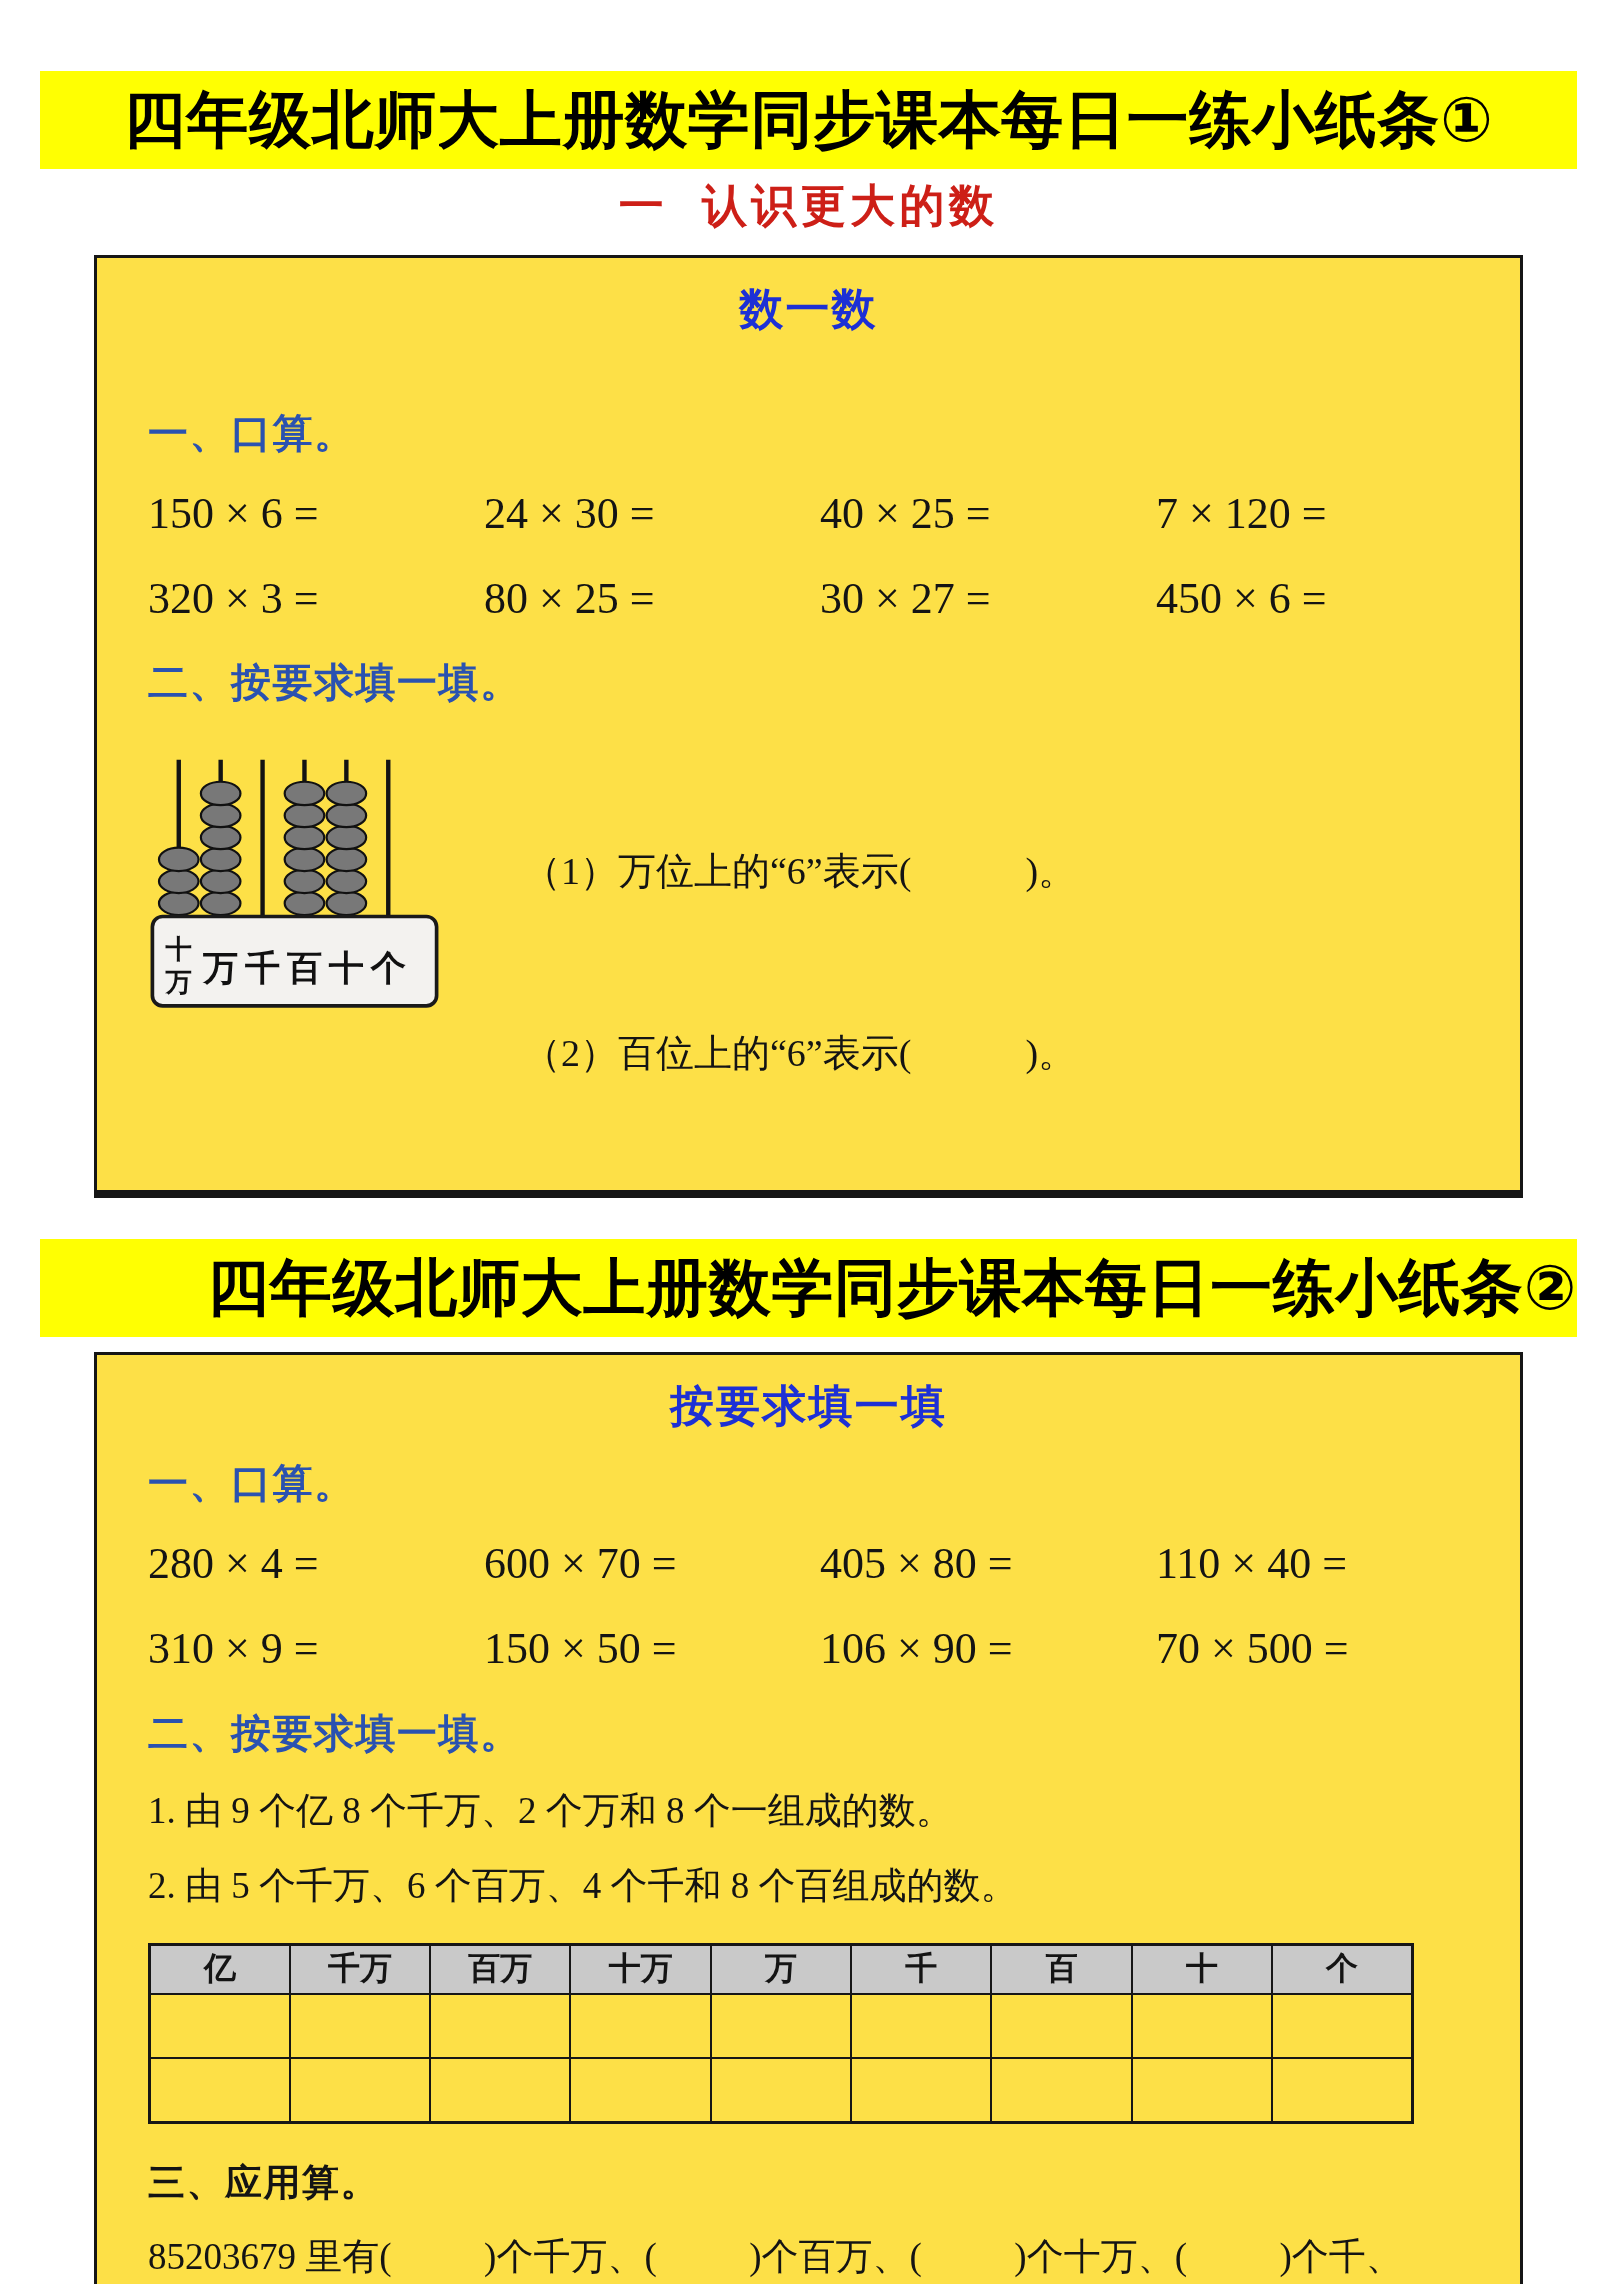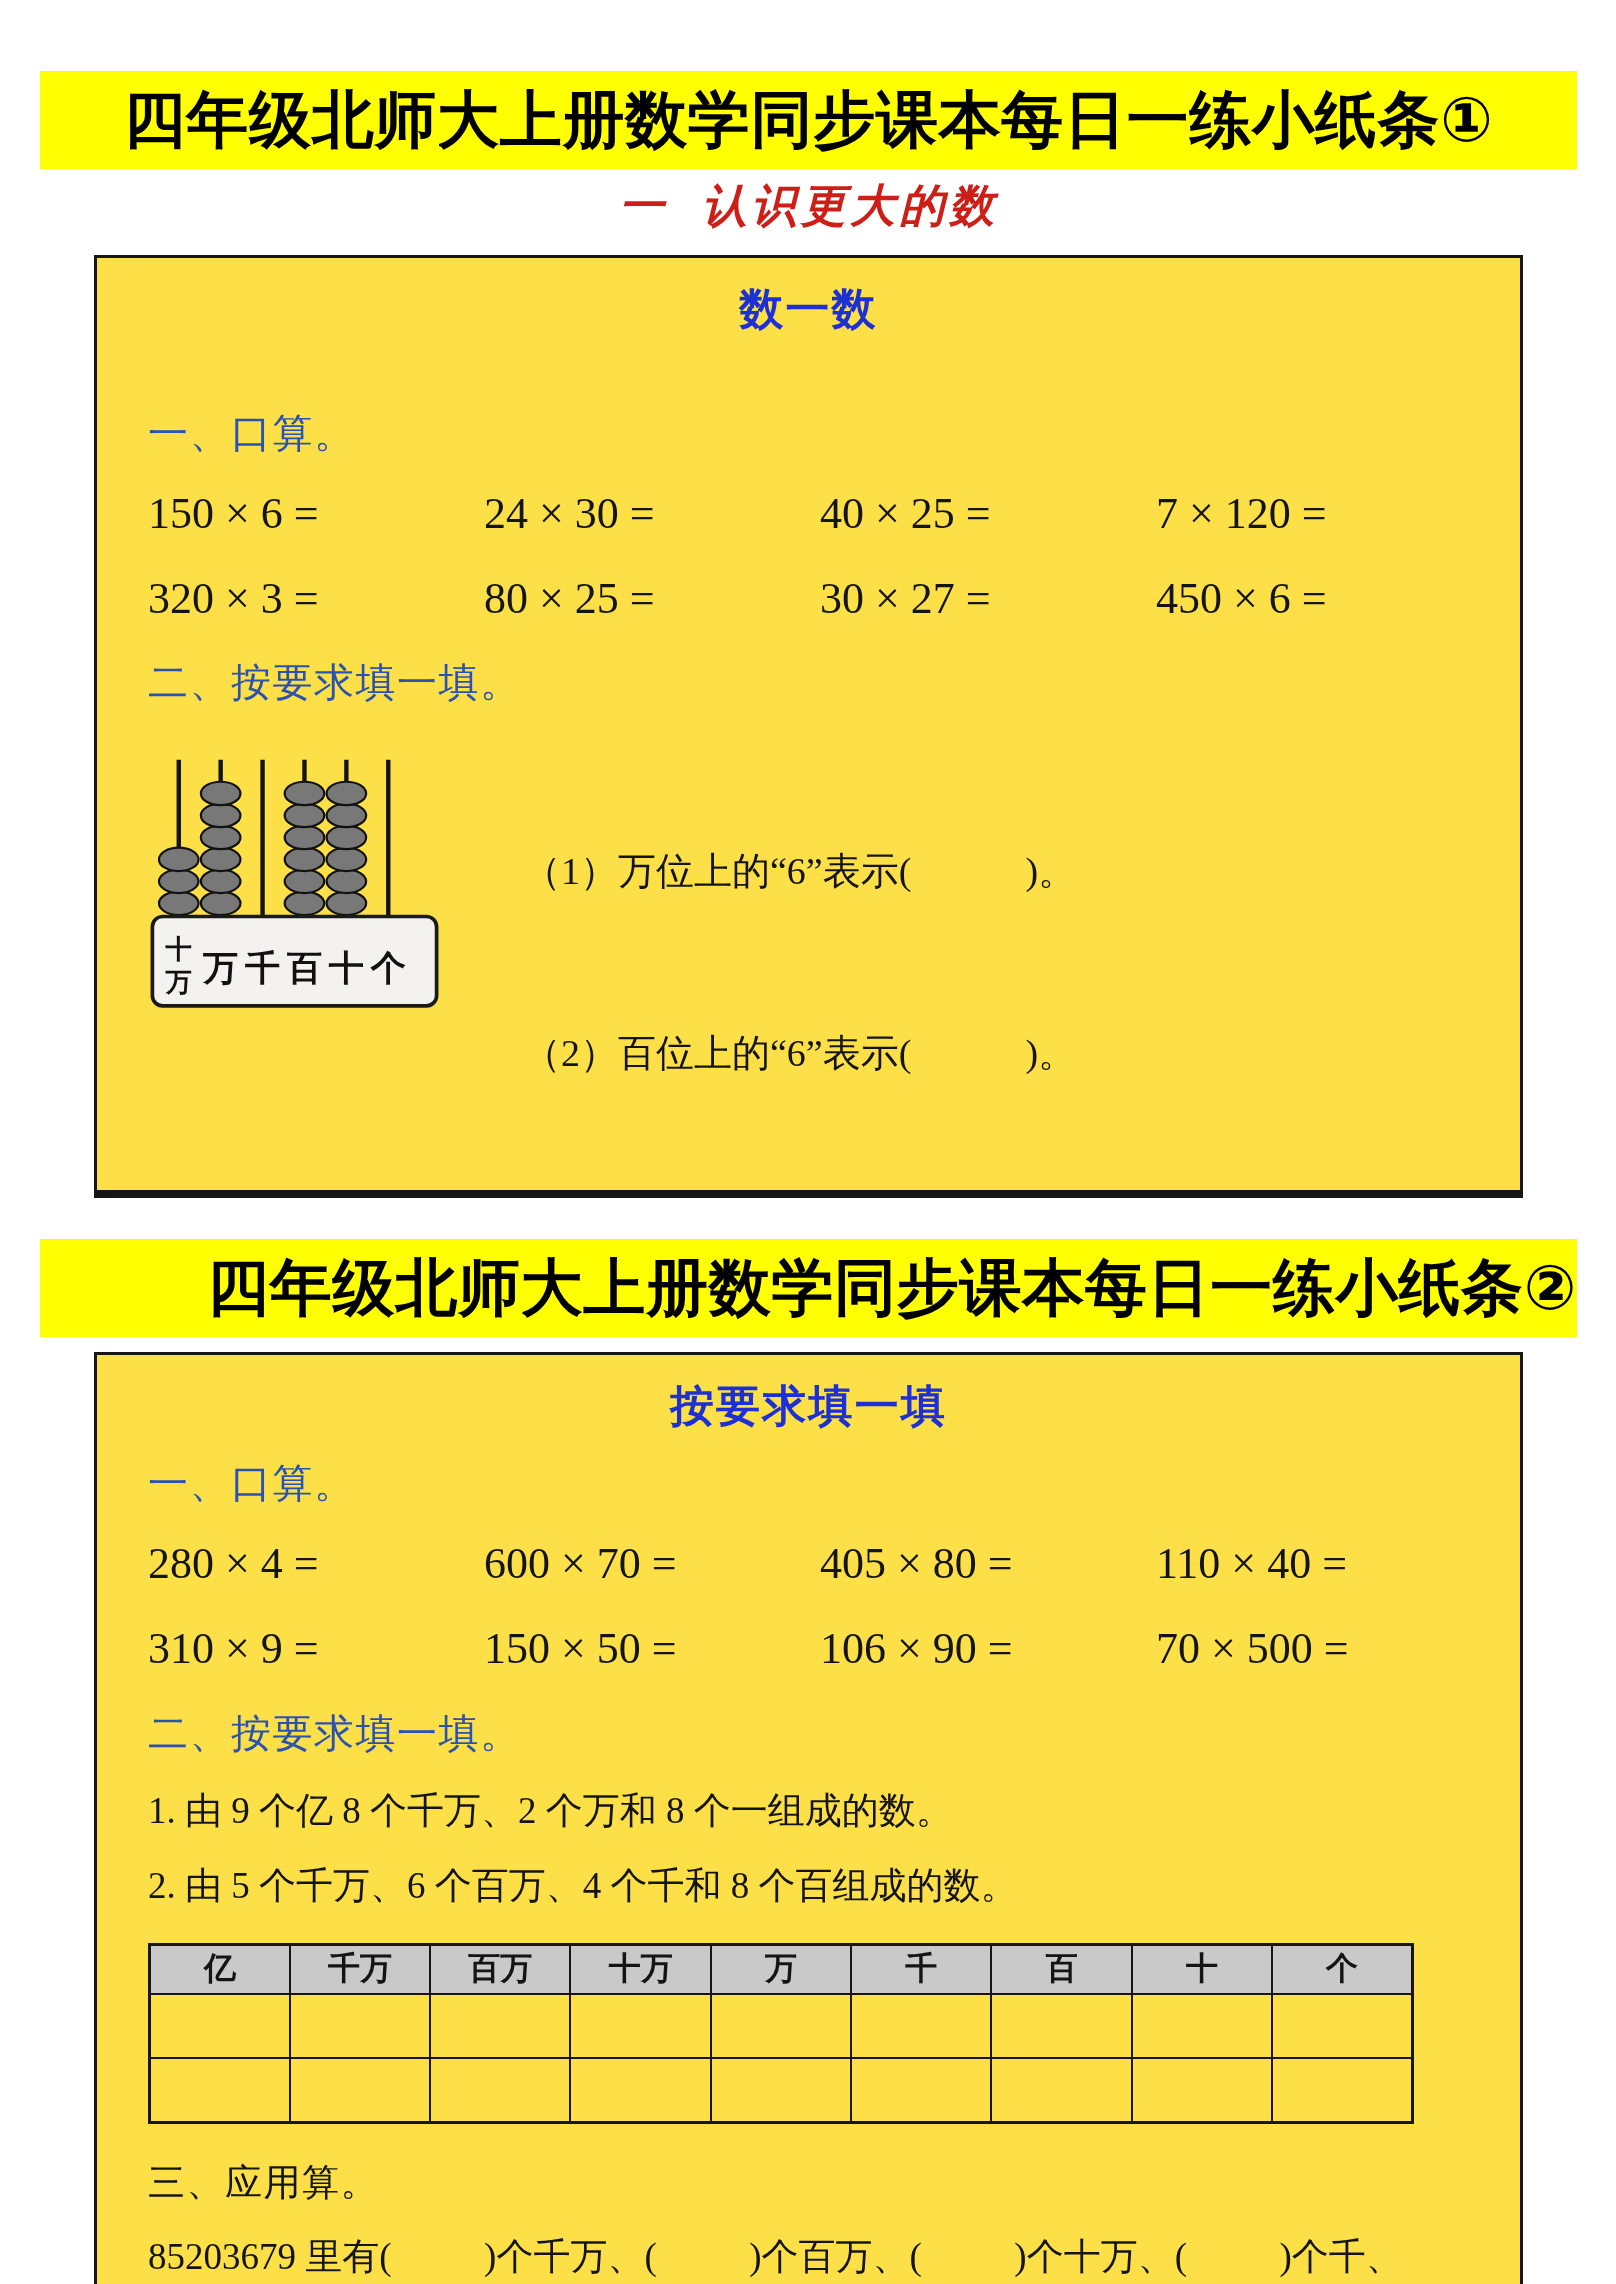--- a/index.html
+++ b/index.html
@@ -14,40 +14,40 @@
     margin:47px 40px 0;height:98px;background:#ffff02;
     display:flex;align-items:center;justify-content:center;
     font-family:"Liberation Sans","DejaVu Sans",sans-serif;
     font-weight:900;font-size:62px;color:#000;white-space:nowrap;letter-spacing:0.7px;
   }
   .banner.second{margin-top:41px;justify-content:flex-end;}
 
   .subtitle{
     margin-top:7.3px;text-align:center;color:#cd1f17;
     font-family:"Liberation Sans","DejaVu Sans",sans-serif;
-    font-weight:900;font-size:45px;letter-spacing:4.4px;white-space:pre;font-style:italic;
+    font-weight:900;font-size:45px;letter-spacing:4.4px;white-space:pre;
   }
 
   .box{
     box-sizing:border-box;margin:19px 94px 0;
     border:3.7px solid #161616;border-bottom-width:8px;
     padding:19px 51px 0;overflow:hidden;background:#fde047;
   }
   .box.first{height:943px;}
   .box.second{height:940px;margin-top:14.7px;}
 
   .box-title{
     margin:2.9px 0 0;text-align:center;color:#1d30d5;
     font-family:"Liberation Sans","DejaVu Sans",sans-serif;
     font-weight:800;font-size:44px;letter-spacing:2.2px;
   }
   .heading{
     color:#2a52b0;
     font-family:"Liberation Sans","DejaVu Sans",sans-serif;
-    font-weight:400;font-size:40px;letter-spacing:1.5px;margin:0;
+    font-weight:700;font-size:40px;letter-spacing:1.5px;margin:0;
   }
   .heading.black{color:#141414;font-size:37px;}
 
   .m-h1a{margin-top:67px;}
   .m-h2a{margin-top:31px;}
   .m-h1b{margin-top:20.5px;}
   .m-h2b{margin-top:32px;}
   .m-h3b{margin-top:34px;}
 
   .problems{

